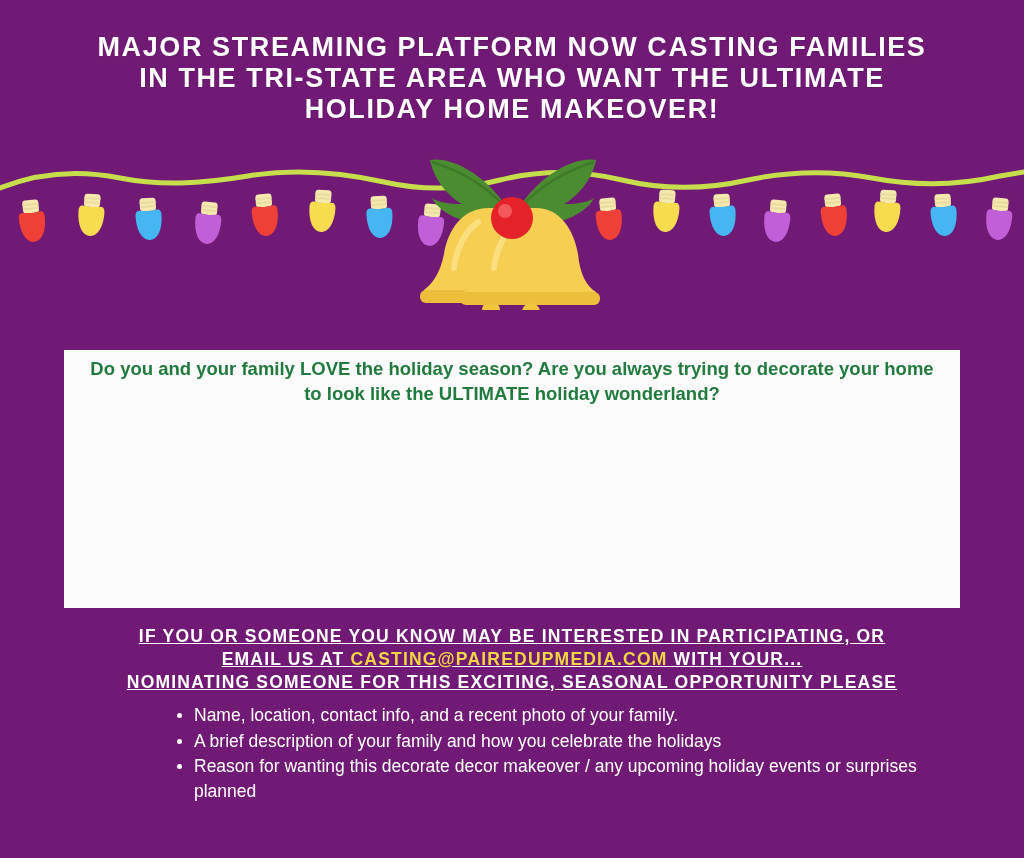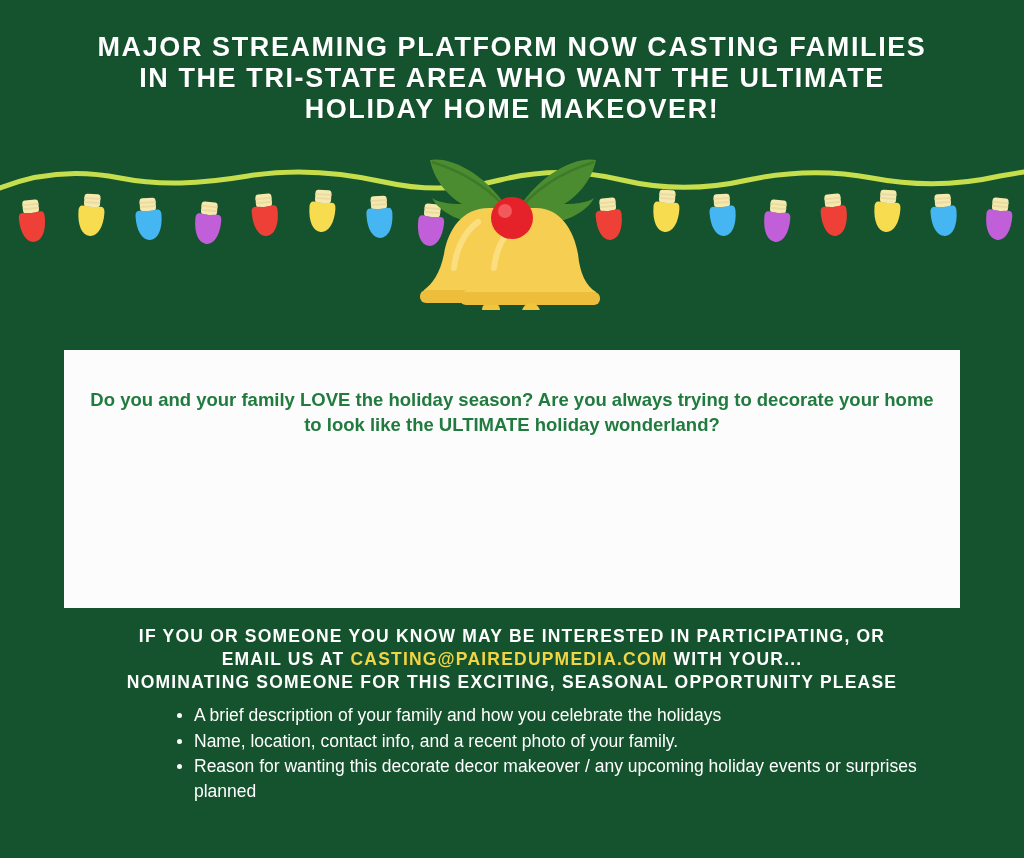--- a/index.html
+++ b/index.html
@@ -6,21 +6,21 @@
   html, body { width:1024px; height:858px; }
   body {
     background:#22A15C;
     font-family:"Liberation Sans", sans-serif;
     overflow:hidden;
     position:relative;
   }
   #poster {
     width:1024px; height:858px;
     position:relative;
-    background:#14532d;
+    background:#701a75;
   }
 
   
   .headline {
     position:absolute;
     top:32px; left:0; width:1024px;
     text-align:center;
     color:#FFFFFF;
     font-weight:bold;
     font-size:27px;
@@ -38,21 +38,21 @@
     width:1024px; height:160px;
   }
   .lights svg { display:block; width:1024px; height:160px; }
 
   
   .whitebox {
     position:absolute;
     left:64px; top:350px;
     width:896px; height:258px;
     background:#FCFCFC;
-    padding:37px 24px 18px 24px;
+    padding:6px 24px 18px 24px;
   }
   .wb-para {
     color:#217A3E;
     font-weight:bold;
     font-size:18.5px;
     line-height:25px;
     text-align:center;
     margin-bottom:21px;
   }
   .wb-para:last-child { margin-bottom:0; }
@@ -63,21 +63,21 @@
     left:62px; top:625px;
     width:900px;
     text-align:center;
     color:#FFFFFF;
     font-weight:bold;
     font-size:17.5px;
     line-height:23px;
     letter-spacing:1.2px;
     text-transform:uppercase;
   }
-  .cta .cta-line { display:block; }
+  .cta .cta-line { display:block;text-decoration:underline; }
   .cta .email { color:#F2D544; }
 
   
   .bullets {
     position:absolute;
     left:175px; top:703px;
     width:760px;
     color:#FFFFFF;
     font-size:17.5px;
     line-height:24.5px;
@@ -288,19 +288,19 @@
   </div>
 
   <div class="cta">
     <span class="cta-line">IF YOU OR SOMEONE YOU KNOW MAY BE INTERESTED IN PARTICIPATING, OR</span>
     <span class="cta-line"><span>EMAIL US AT </span><span class="email">CASTING@PAIREDUPMEDIA.COM</span><span> WITH YOUR...</span></span>
     <span class="cta-line">NOMINATING SOMEONE FOR THIS EXCITING, SEASONAL OPPORTUNITY PLEASE</span>
   </div>
 
   <div class="bullets">
     <ul>
+      <li>Name, location, contact info, and a recent photo of your family.</li>
       <li>A brief description of your family and how you celebrate the holidays</li>
-      <li>Name, location, contact info, and a recent photo of your family.</li>
       <li>Reason for wanting this decorate decor makeover / any upcoming holiday events or surprises planned</li>
     </ul>
   </div>
 
 </div>
 
 </body></html>

